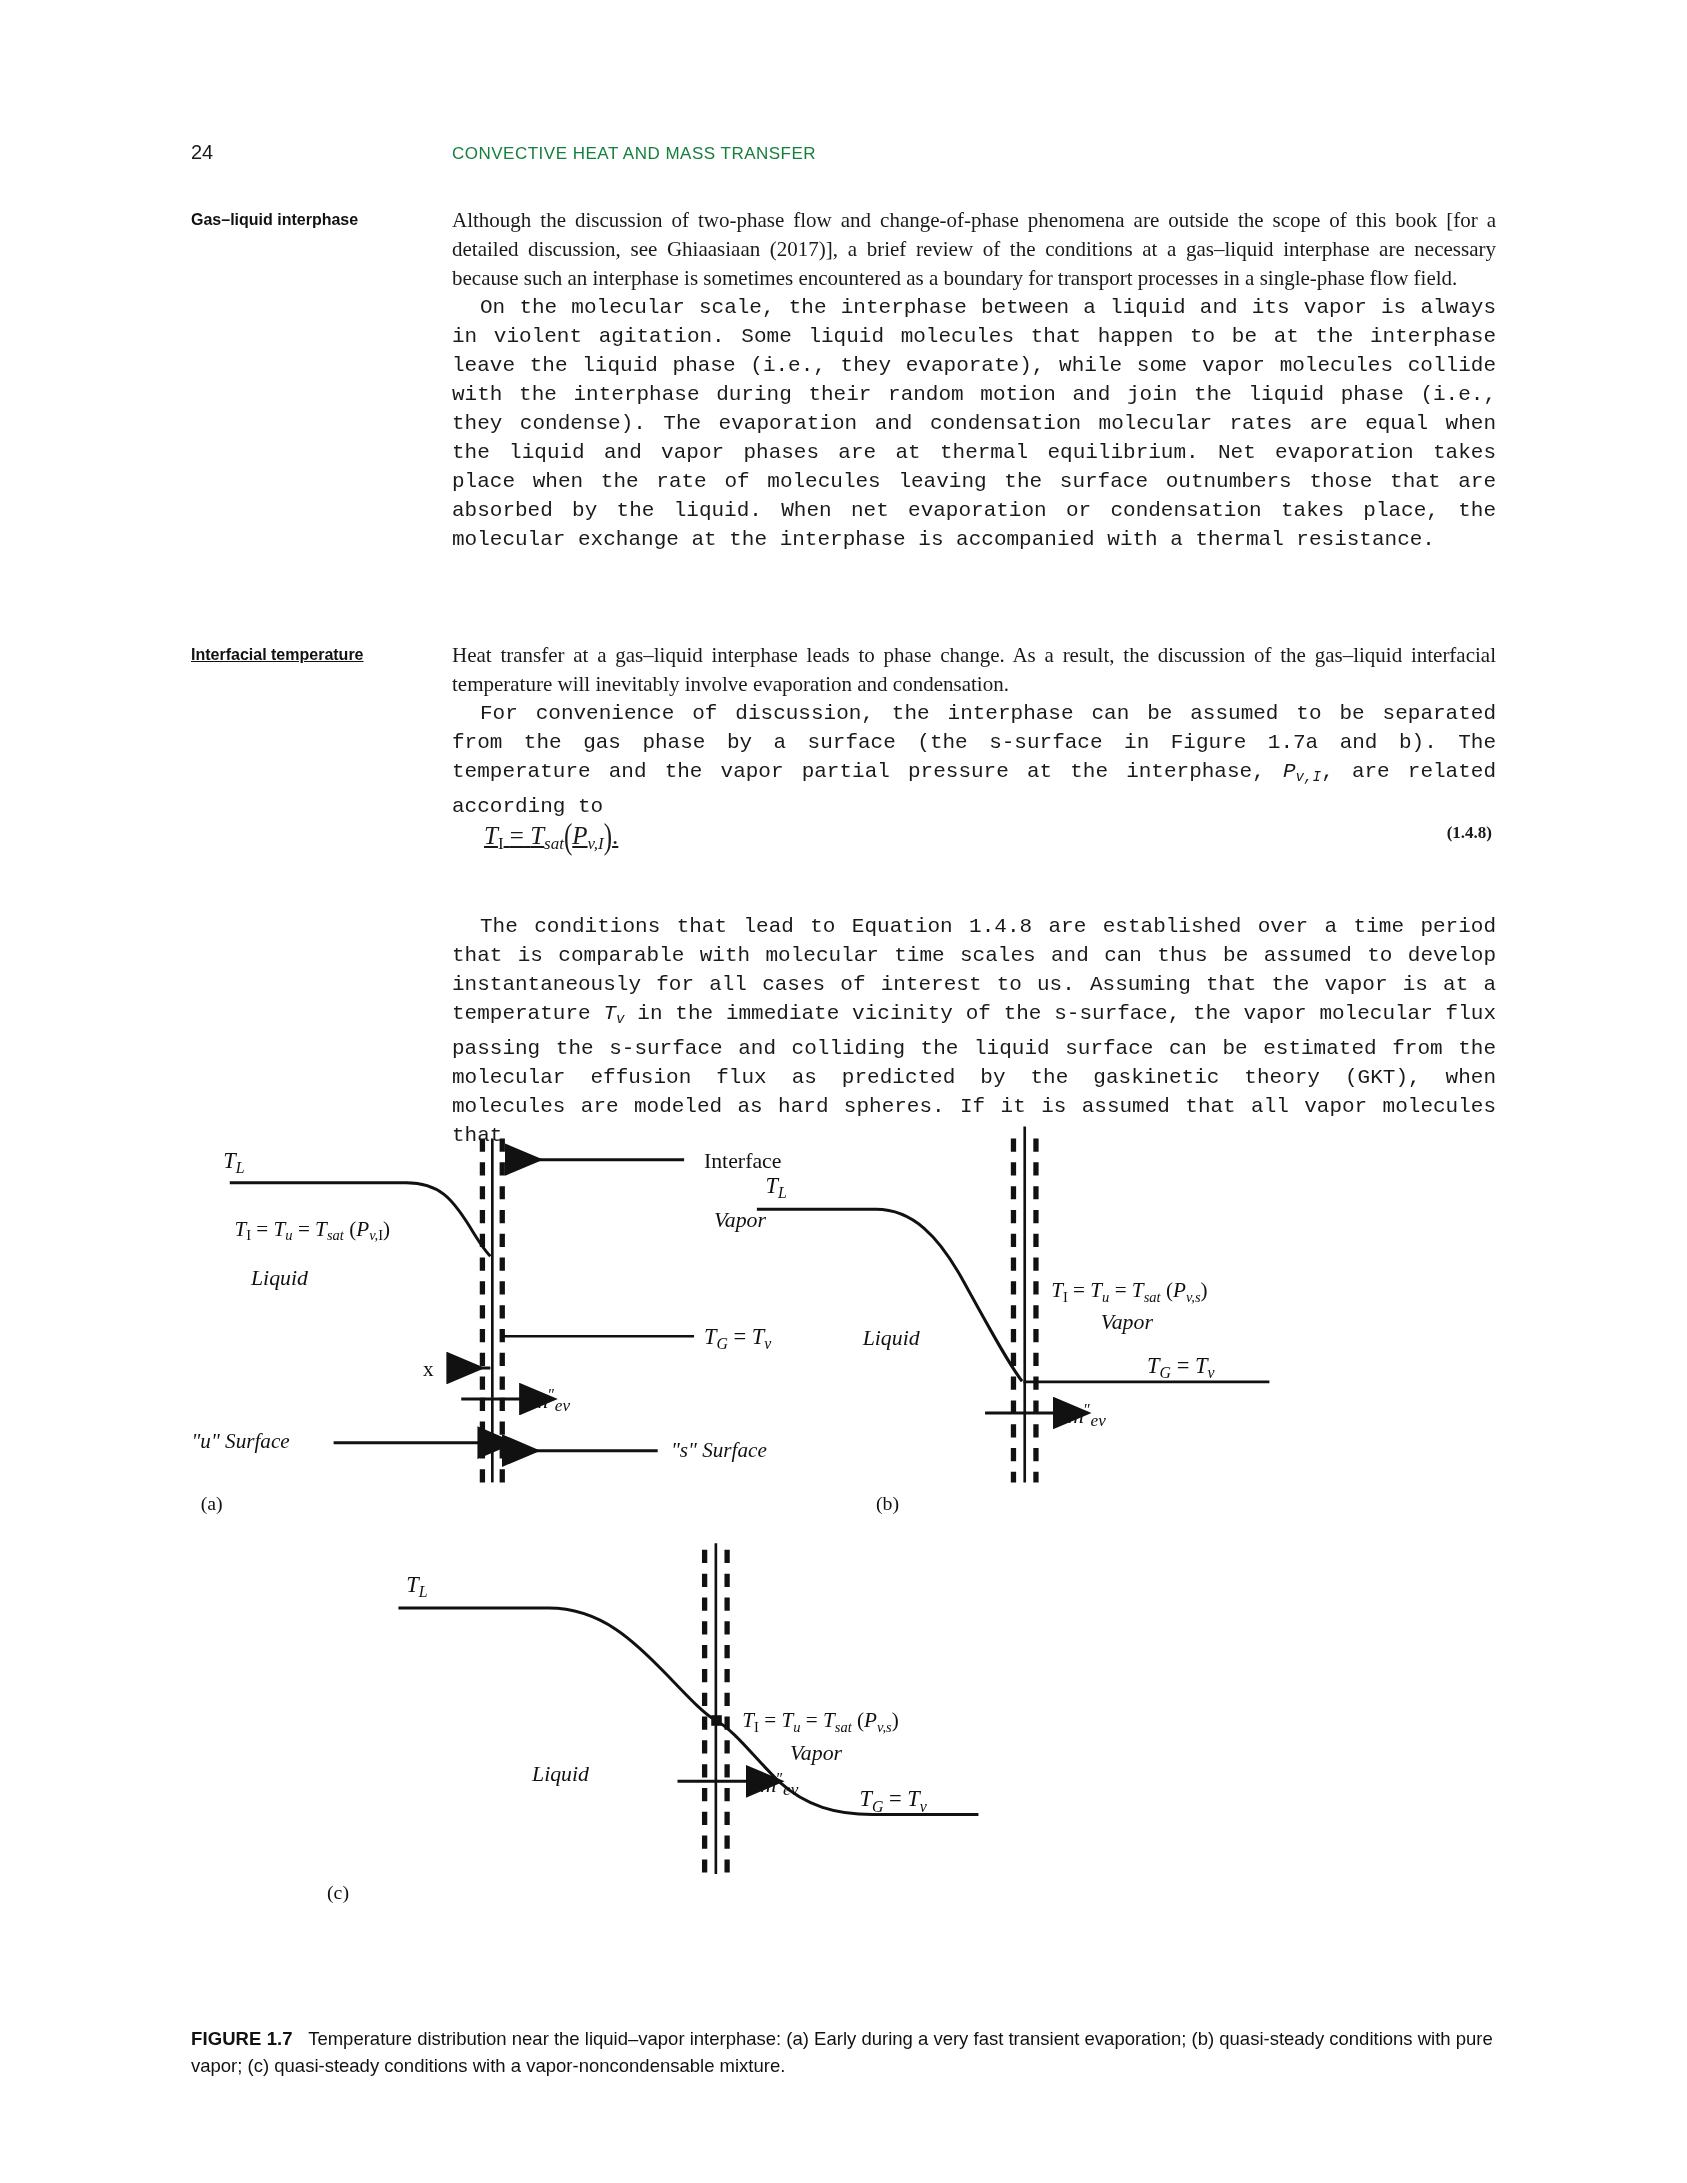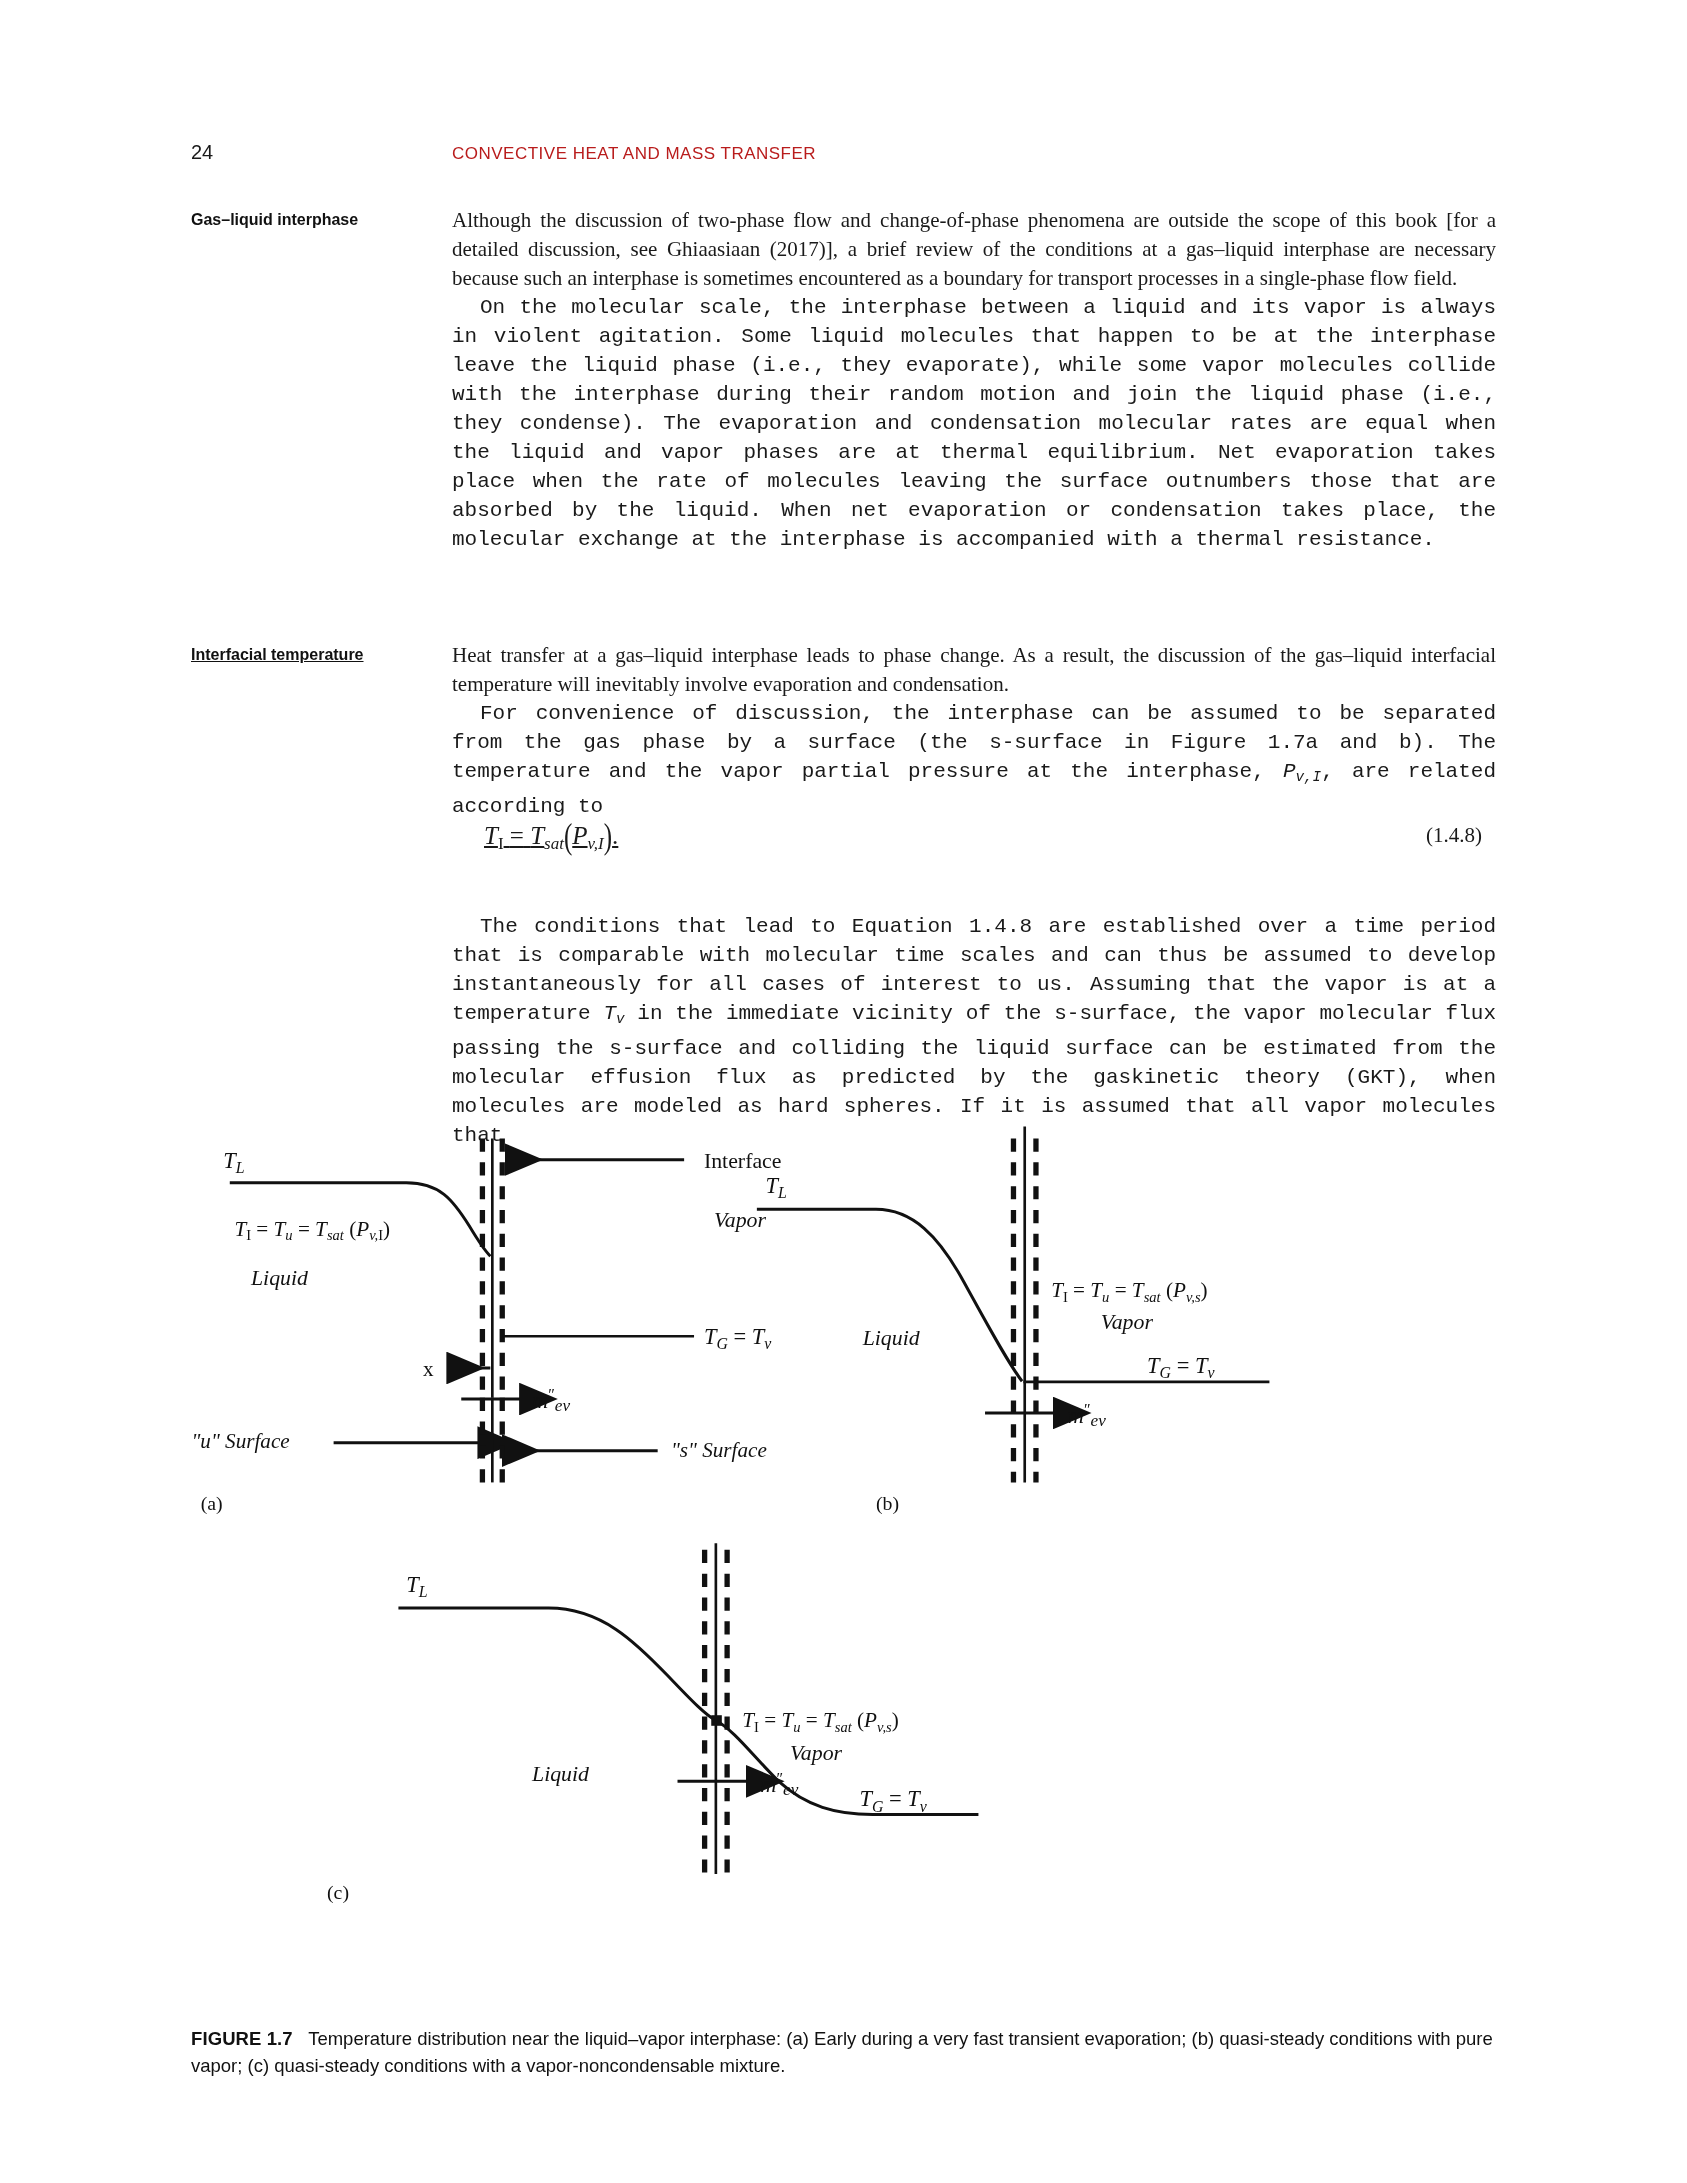--- a/index.html
+++ b/index.html
@@ -38,21 +38,21 @@
     letter-spacing: -0.1px;
     color: #1a1a1a;
   }
   .runhead-title {
     position: absolute;
     left: 261px;
     top: 2.6px;
     font-family: "Liberation Sans", "DejaVu Sans", sans-serif;
     font-size: 17px;
     letter-spacing: 0.5px;
-    color: #b91c1c;
+    color: #15803d;
   }
 
   
   .marginal {
     position: absolute;
     left: 191px;
     width: 225px;
     font-family: "Liberation Sans", "DejaVu Sans", sans-serif;
     font-weight: bold;
     font-size: 16px;
@@ -91,23 +91,24 @@
   .eq-body {
     position: absolute;
     left: 32px;
     top: 0;
     font-size: 25px;
     white-space: nowrap;
     text-decoration: underline;
   }
   .eq-num {
     position: absolute;
-    right: 14px;
+    right: 4px;
     top: 1.3px;
-    font-size: 21px;
+    font-size: 17px;
+    font-weight: bold;
   }
   i.v { font-style: italic; }
   .sub {
     font-size: 0.68em;
     vertical-align: -0.28em;
     font-style: italic;
   }
   .sub-up {
     font-size: 0.68em;
     vertical-align: -0.28em;

